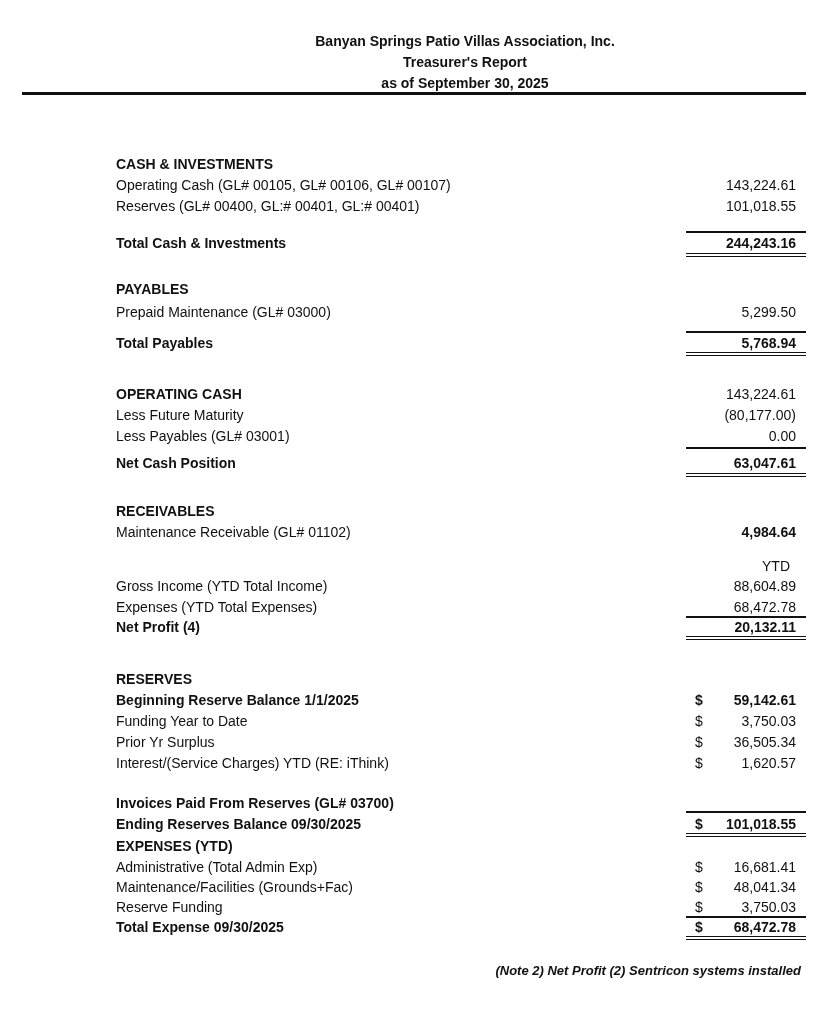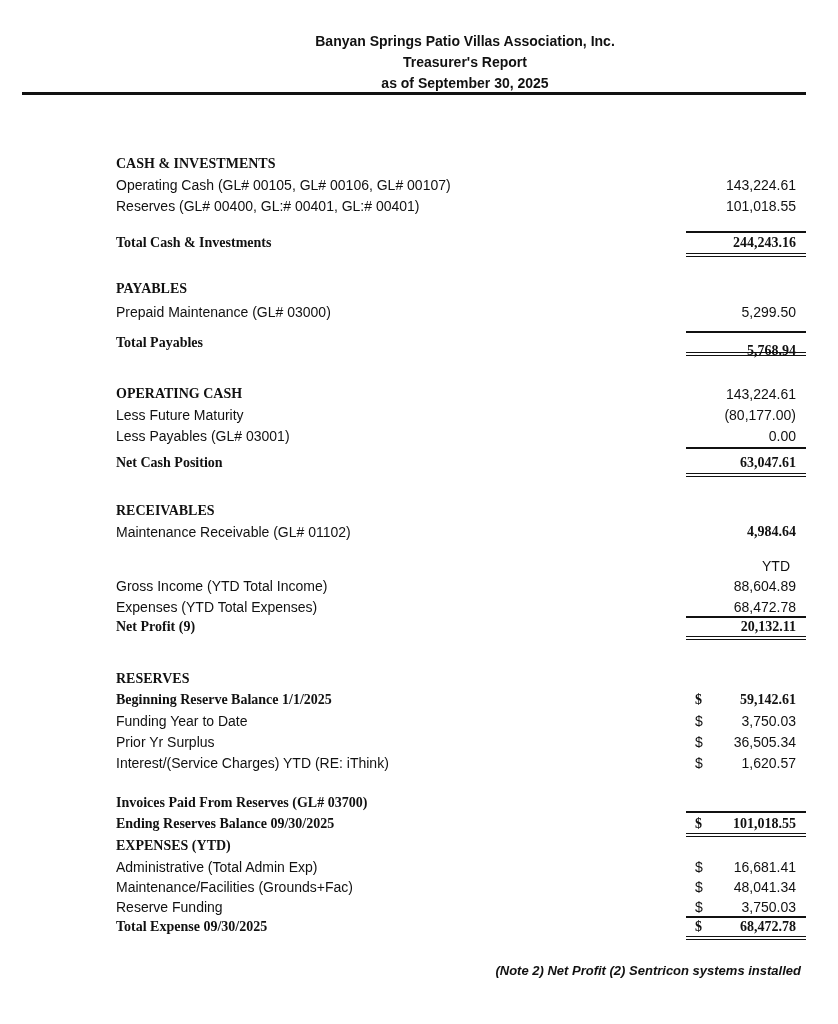--- a/index.html
+++ b/index.html
@@ -8,21 +8,21 @@
     font-family: "Liberation Sans", sans-serif; color: #111111;
   }
   .header { position: absolute; top: 31px; left: 0; width: 838px; text-align: center; }
   .header div { font-weight: bold; font-size: 14px; line-height: 21px; }
   .header .t1 { position: relative; left: 46px; }
   .header .t2 { position: relative; left: 46px; }
   .header .t3 { position: relative; left: 46px; }
   .rule-top { position: absolute; top: 92px; left: 22px; width: 784px; height: 3px; background: #111; }
 
   .lbl { position: absolute; left: 116px; font-size: 14px; line-height: 18px; white-space: nowrap; }
-  .b { font-weight: bold; font-family: Liberation Serif, serif; }
+  .b { font-weight: bold; }
   .val { position: absolute; right: 42px; font-size: 14px; line-height: 18px; white-space: nowrap; }
   .dollar { position: absolute; left: 695px; font-size: 14px; line-height: 18px; }
   .line-single { position: absolute; left: 686px; width: 120px; height: 1.5px; background: #111; }
   .line-double { position: absolute; left: 686px; width: 120px; height: 4px; border-top: 1.5px solid #111; border-bottom: 1.5px solid #111; box-sizing: border-box; }
   .notes { position: absolute; right: 37px; font-size: 13px; font-weight: bold; font-style: italic; text-align: right; line-height: 20px; }
 </style>
 </head>
 <body>
 
 <div class="header">
@@ -40,21 +40,21 @@
 <div class="line-single" style="top:231px"></div>
 <div class="lbl b" style="top:234px">Total Cash &amp; Investments</div>
 <div class="val b" style="top:234px">244,243.16</div>
 <div class="line-double" style="top:253px"></div>
 
 <div class="lbl b" style="top:280px">PAYABLES</div>
 <div class="lbl" style="top:303px">Prepaid Maintenance (GL# 03000)</div>
 <div class="val" style="top:303px">5,299.50</div>
 <div class="line-single" style="top:331px"></div>
 <div class="lbl b" style="top:334px">Total Payables</div>
-<div class="val b" style="top:342px">5,768.94</div>
+<div class="val b" style="top:334px">5,768.94</div>
 <div class="line-double" style="top:352px"></div>
 
 <div class="lbl b" style="top:385px">OPERATING CASH</div>
 <div class="val" style="top:385px">143,224.61</div>
 <div class="lbl" style="top:406px">Less Future Maturity</div>
 <div class="val" style="top:406px">(80,177.00)</div>
 <div class="lbl" style="top:427px">Less Payables (GL# 03001)</div>
 <div class="val" style="top:427px">0.00</div>
 <div class="line-single" style="top:447px"></div>
 <div class="lbl b" style="top:454px">Net Cash Position</div>
@@ -63,21 +63,21 @@
 
 <div class="lbl b" style="top:502px">RECEIVABLES</div>
 <div class="lbl" style="top:523px">Maintenance Receivable (GL# 01102)</div>
 <div class="val b" style="top:523px">4,984.64</div>
 <div class="val" style="top:557px; right:48px;">YTD</div>
 <div class="lbl" style="top:577px">Gross Income (YTD Total Income)</div>
 <div class="val" style="top:577px">88,604.89</div>
 <div class="lbl" style="top:598px">Expenses (YTD Total Expenses)</div>
 <div class="val" style="top:598px">68,472.78</div>
 <div class="line-single" style="top:616px"></div>
-<div class="lbl b" style="top:618px">Net Profit (9)</div>
+<div class="lbl b" style="top:618px">Net Profit (4)</div>
 <div class="val b" style="top:618px">20,132.11</div>
 <div class="line-double" style="top:636px"></div>
 
 <div class="lbl b" style="top:670px">RESERVES</div>
 <div class="lbl b" style="top:691px">Beginning Reserve Balance 1/1/2025</div>
 <div class="dollar b" style="top:691px">$</div>
 <div class="val b" style="top:691px">59,142.61</div>
 <div class="lbl" style="top:712px">Funding Year to Date</div>
 <div class="dollar" style="top:712px">$</div>
 <div class="val" style="top:712px">3,750.03</div>

